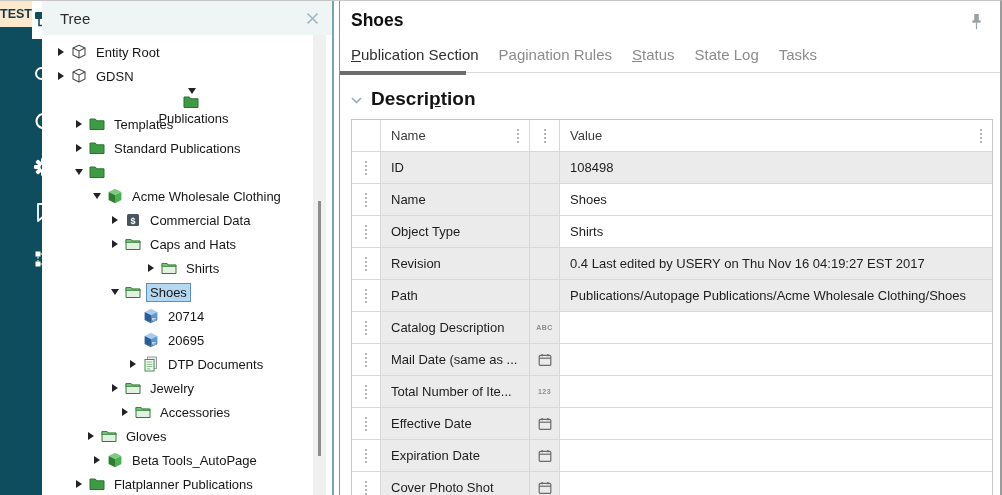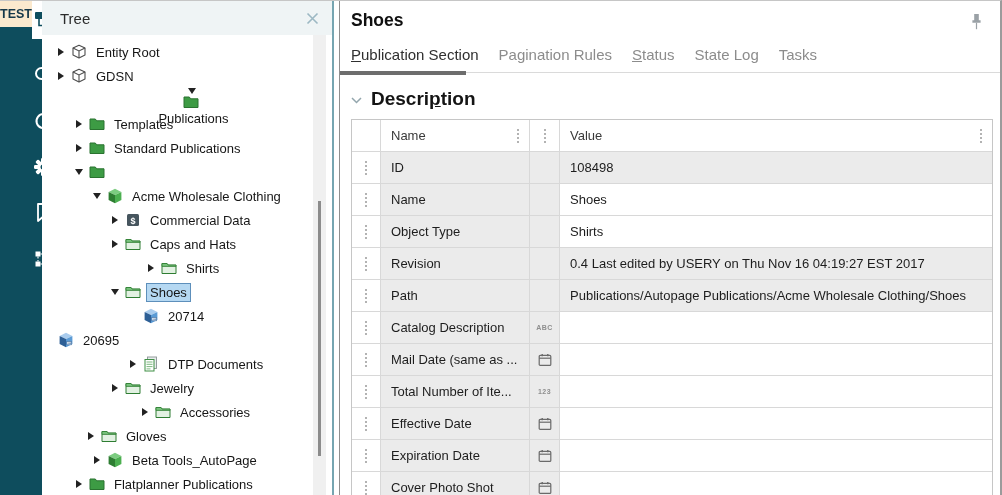--- a/index.html
+++ b/index.html
@@ -262,21 +262,21 @@
               <path d="M1.6 3.9 8 7v8.2L1.6 12z" fill="#2d5f96"></path>
               <path d="M14.4 3.9 8 7v8.2l6.4-3.2z" fill="#5b9bd5"></path>
               <rect x="8.8" y="9.4" width="4.8" height="3.4" fill="#fff" stroke="#2d5f96" stroke-width="0.6"></rect>
               <circle cx="10.1" cy="11.1" r="0.55" fill="#2d5f96"></circle>
               <circle cx="11.3" cy="11.1" r="0.55" fill="#2d5f96"></circle>
               <circle cx="12.5" cy="11.1" r="0.55" fill="#2d5f96"></circle>
             </svg>
           </span>
           <span class="tlabel">20714</span>
         </div>
-        <div class="tree-row" style="">
+        <div class="tree-row" style="padding-left: 85px;">
           <span class="arrow"></span>
           <span class="ticon">
             <svg width="16" height="16" viewBox="0 0 16 16">
               <path d="M8 .8 14.4 3.9 8 7 1.6 3.9z" fill="#a9ccee"></path>
               <path d="M1.6 3.9 8 7v8.2L1.6 12z" fill="#2d5f96"></path>
               <path d="M14.4 3.9 8 7v8.2l6.4-3.2z" fill="#5b9bd5"></path>
               <rect x="8.8" y="9.4" width="4.8" height="3.4" fill="#fff" stroke="#2d5f96" stroke-width="0.6"></rect>
               <circle cx="10.1" cy="11.1" r="0.55" fill="#2d5f96"></circle>
               <circle cx="11.3" cy="11.1" r="0.55" fill="#2d5f96"></circle>
               <circle cx="12.5" cy="11.1" r="0.55" fill="#2d5f96"></circle>
@@ -302,21 +302,21 @@
             <span class="tri-r"></span>
           </span>
           <span class="ticon">
             <svg width="16" height="16" viewBox="0 0 16 16">
               <path d="M1 3.5h5l1.2 1.6H15v8.4H1z" fill="#e2f1e2" stroke="#2e7d32" stroke-width="1"></path>
               <path d="M1 6.4h14V5.1H7.2L6 3.5H1z" fill="#79c47d" stroke="#2e7d32" stroke-width="0.8"></path>
             </svg>
           </span>
           <span class="tlabel">Jewelry</span>
         </div>
-        <div class="tree-row" style="padding-left: 97px;">
+        <div class="tree-row" style="padding-left: 77px;">
           <span class="arrow">
             <span class="tri-r"></span>
           </span>
           <span class="ticon">
             <svg width="16" height="16" viewBox="0 0 16 16">
               <path d="M1 3.5h5l1.2 1.6H15v8.4H1z" fill="#e2f1e2" stroke="#2e7d32" stroke-width="1"></path>
               <path d="M1 6.4h14V5.1H7.2L6 3.5H1z" fill="#79c47d" stroke="#2e7d32" stroke-width="0.8"></path>
             </svg>
           </span>
           <span class="tlabel">Accessories</span>

